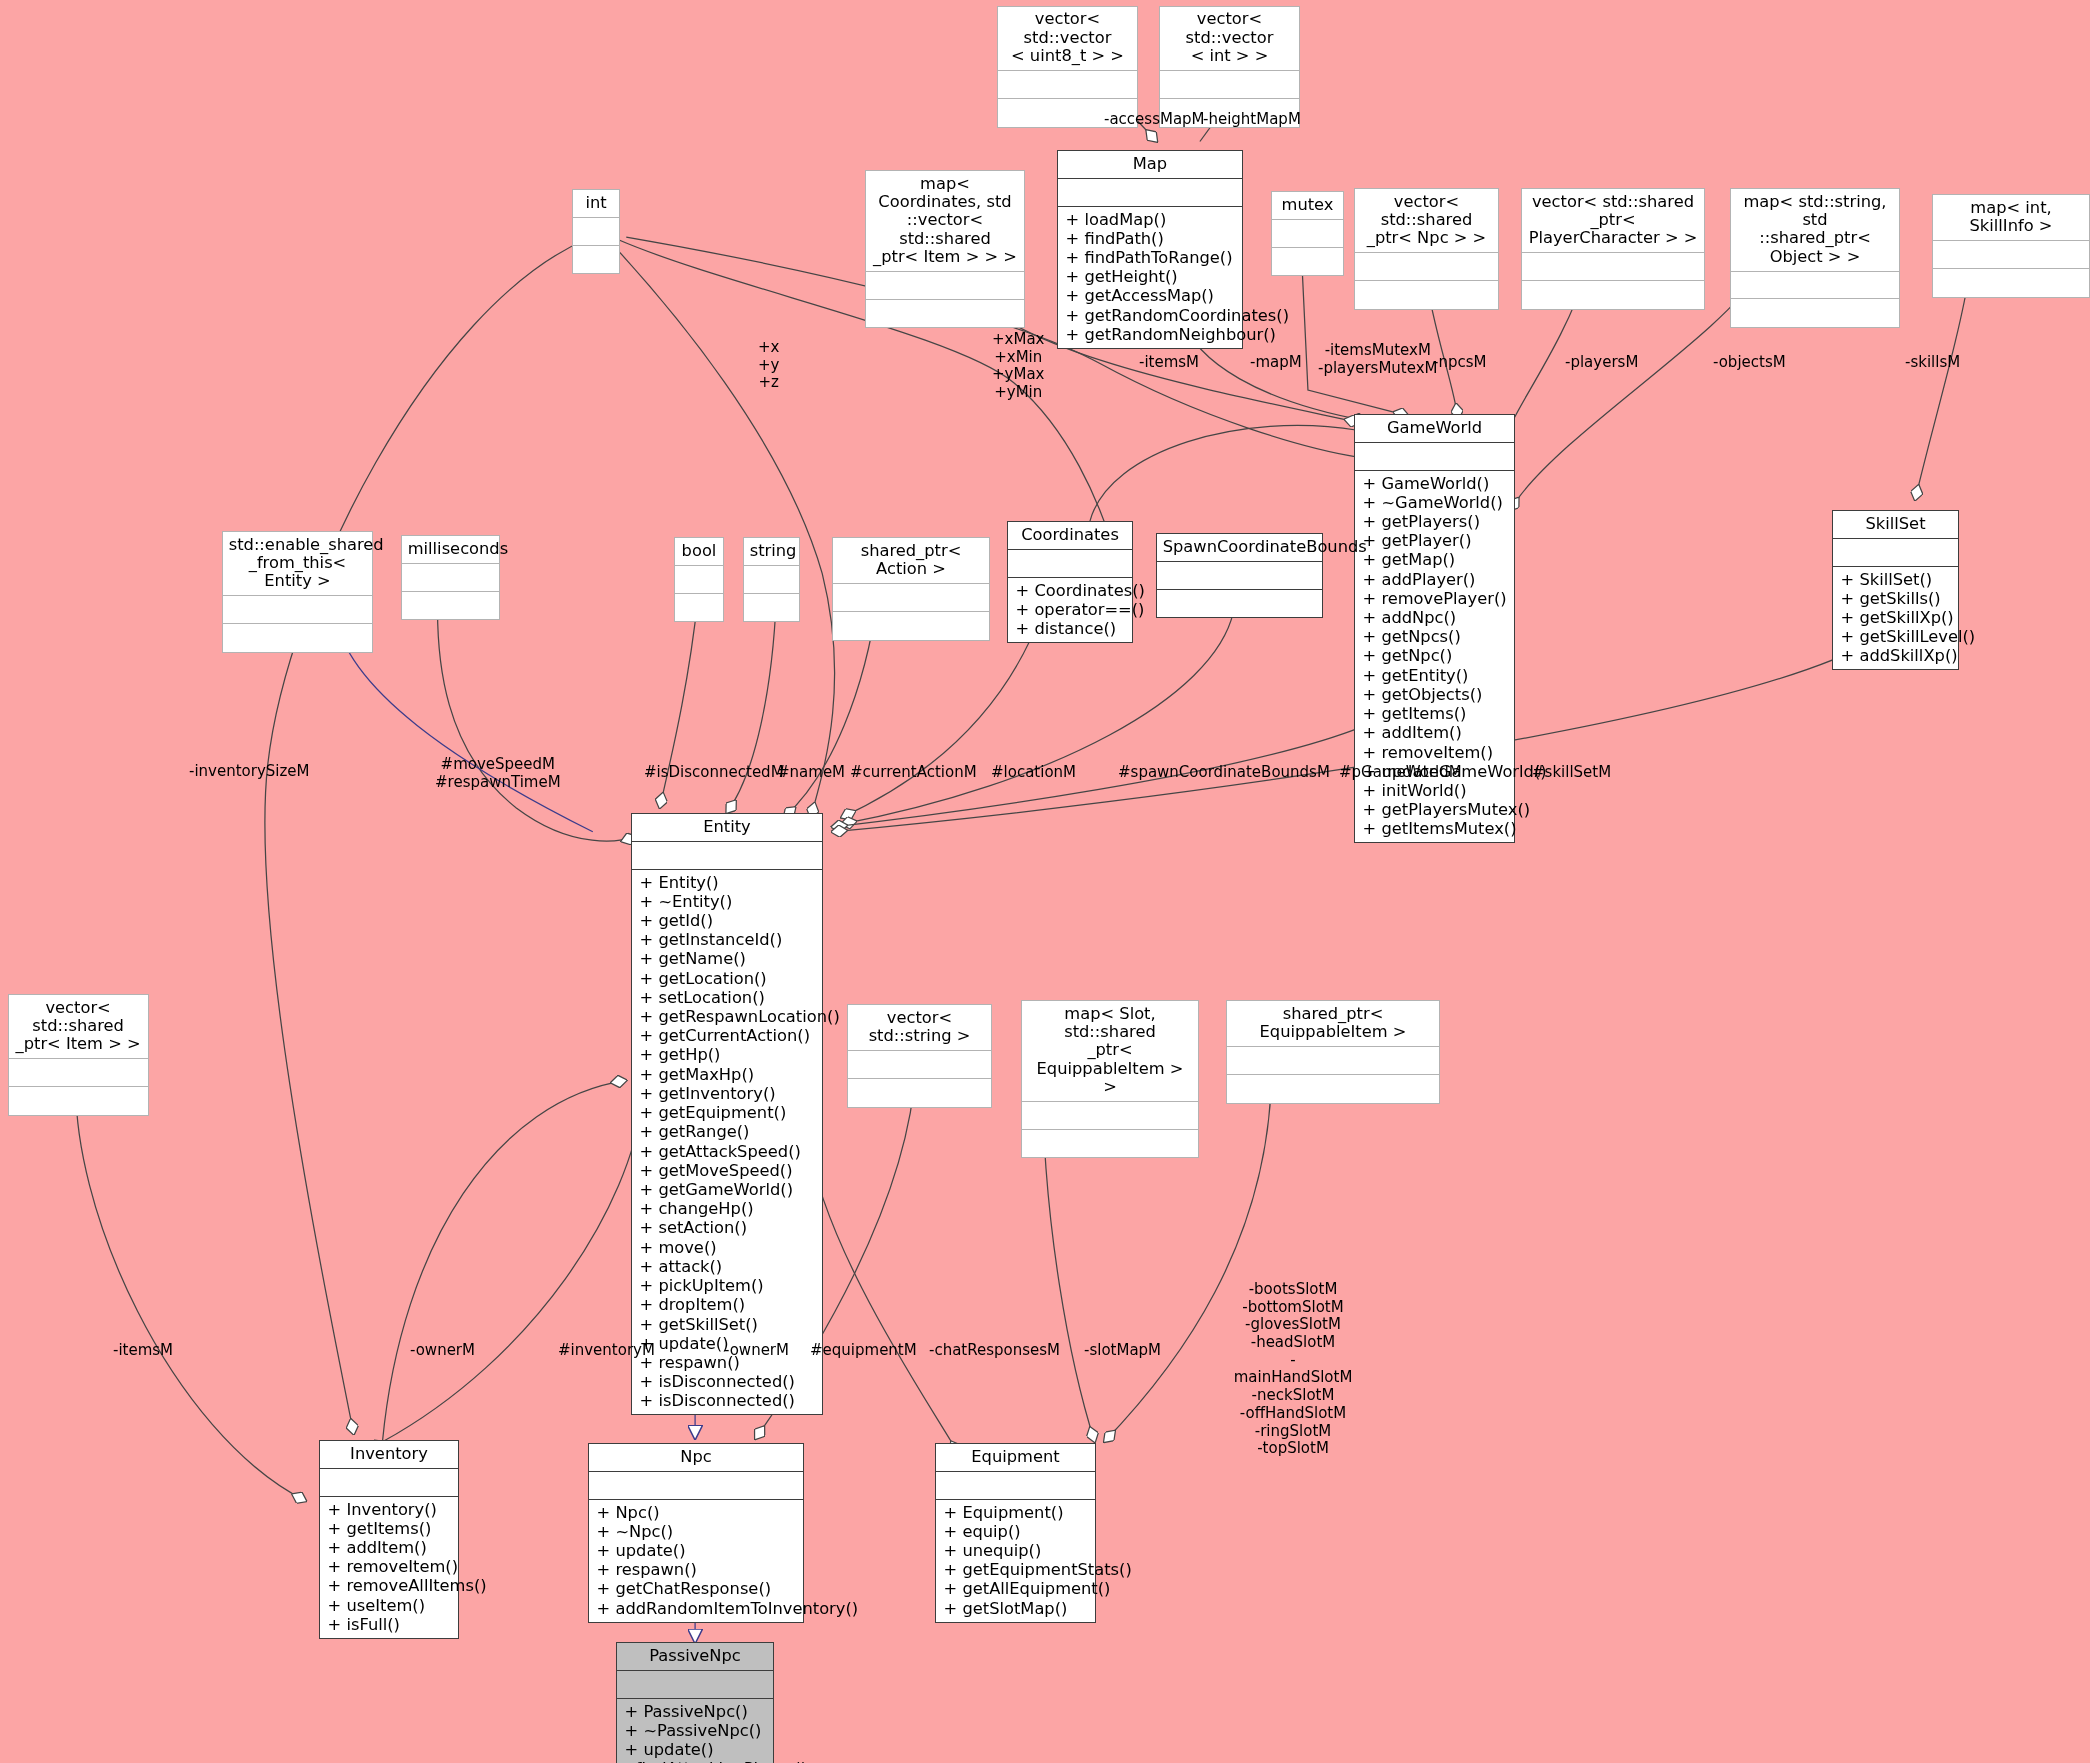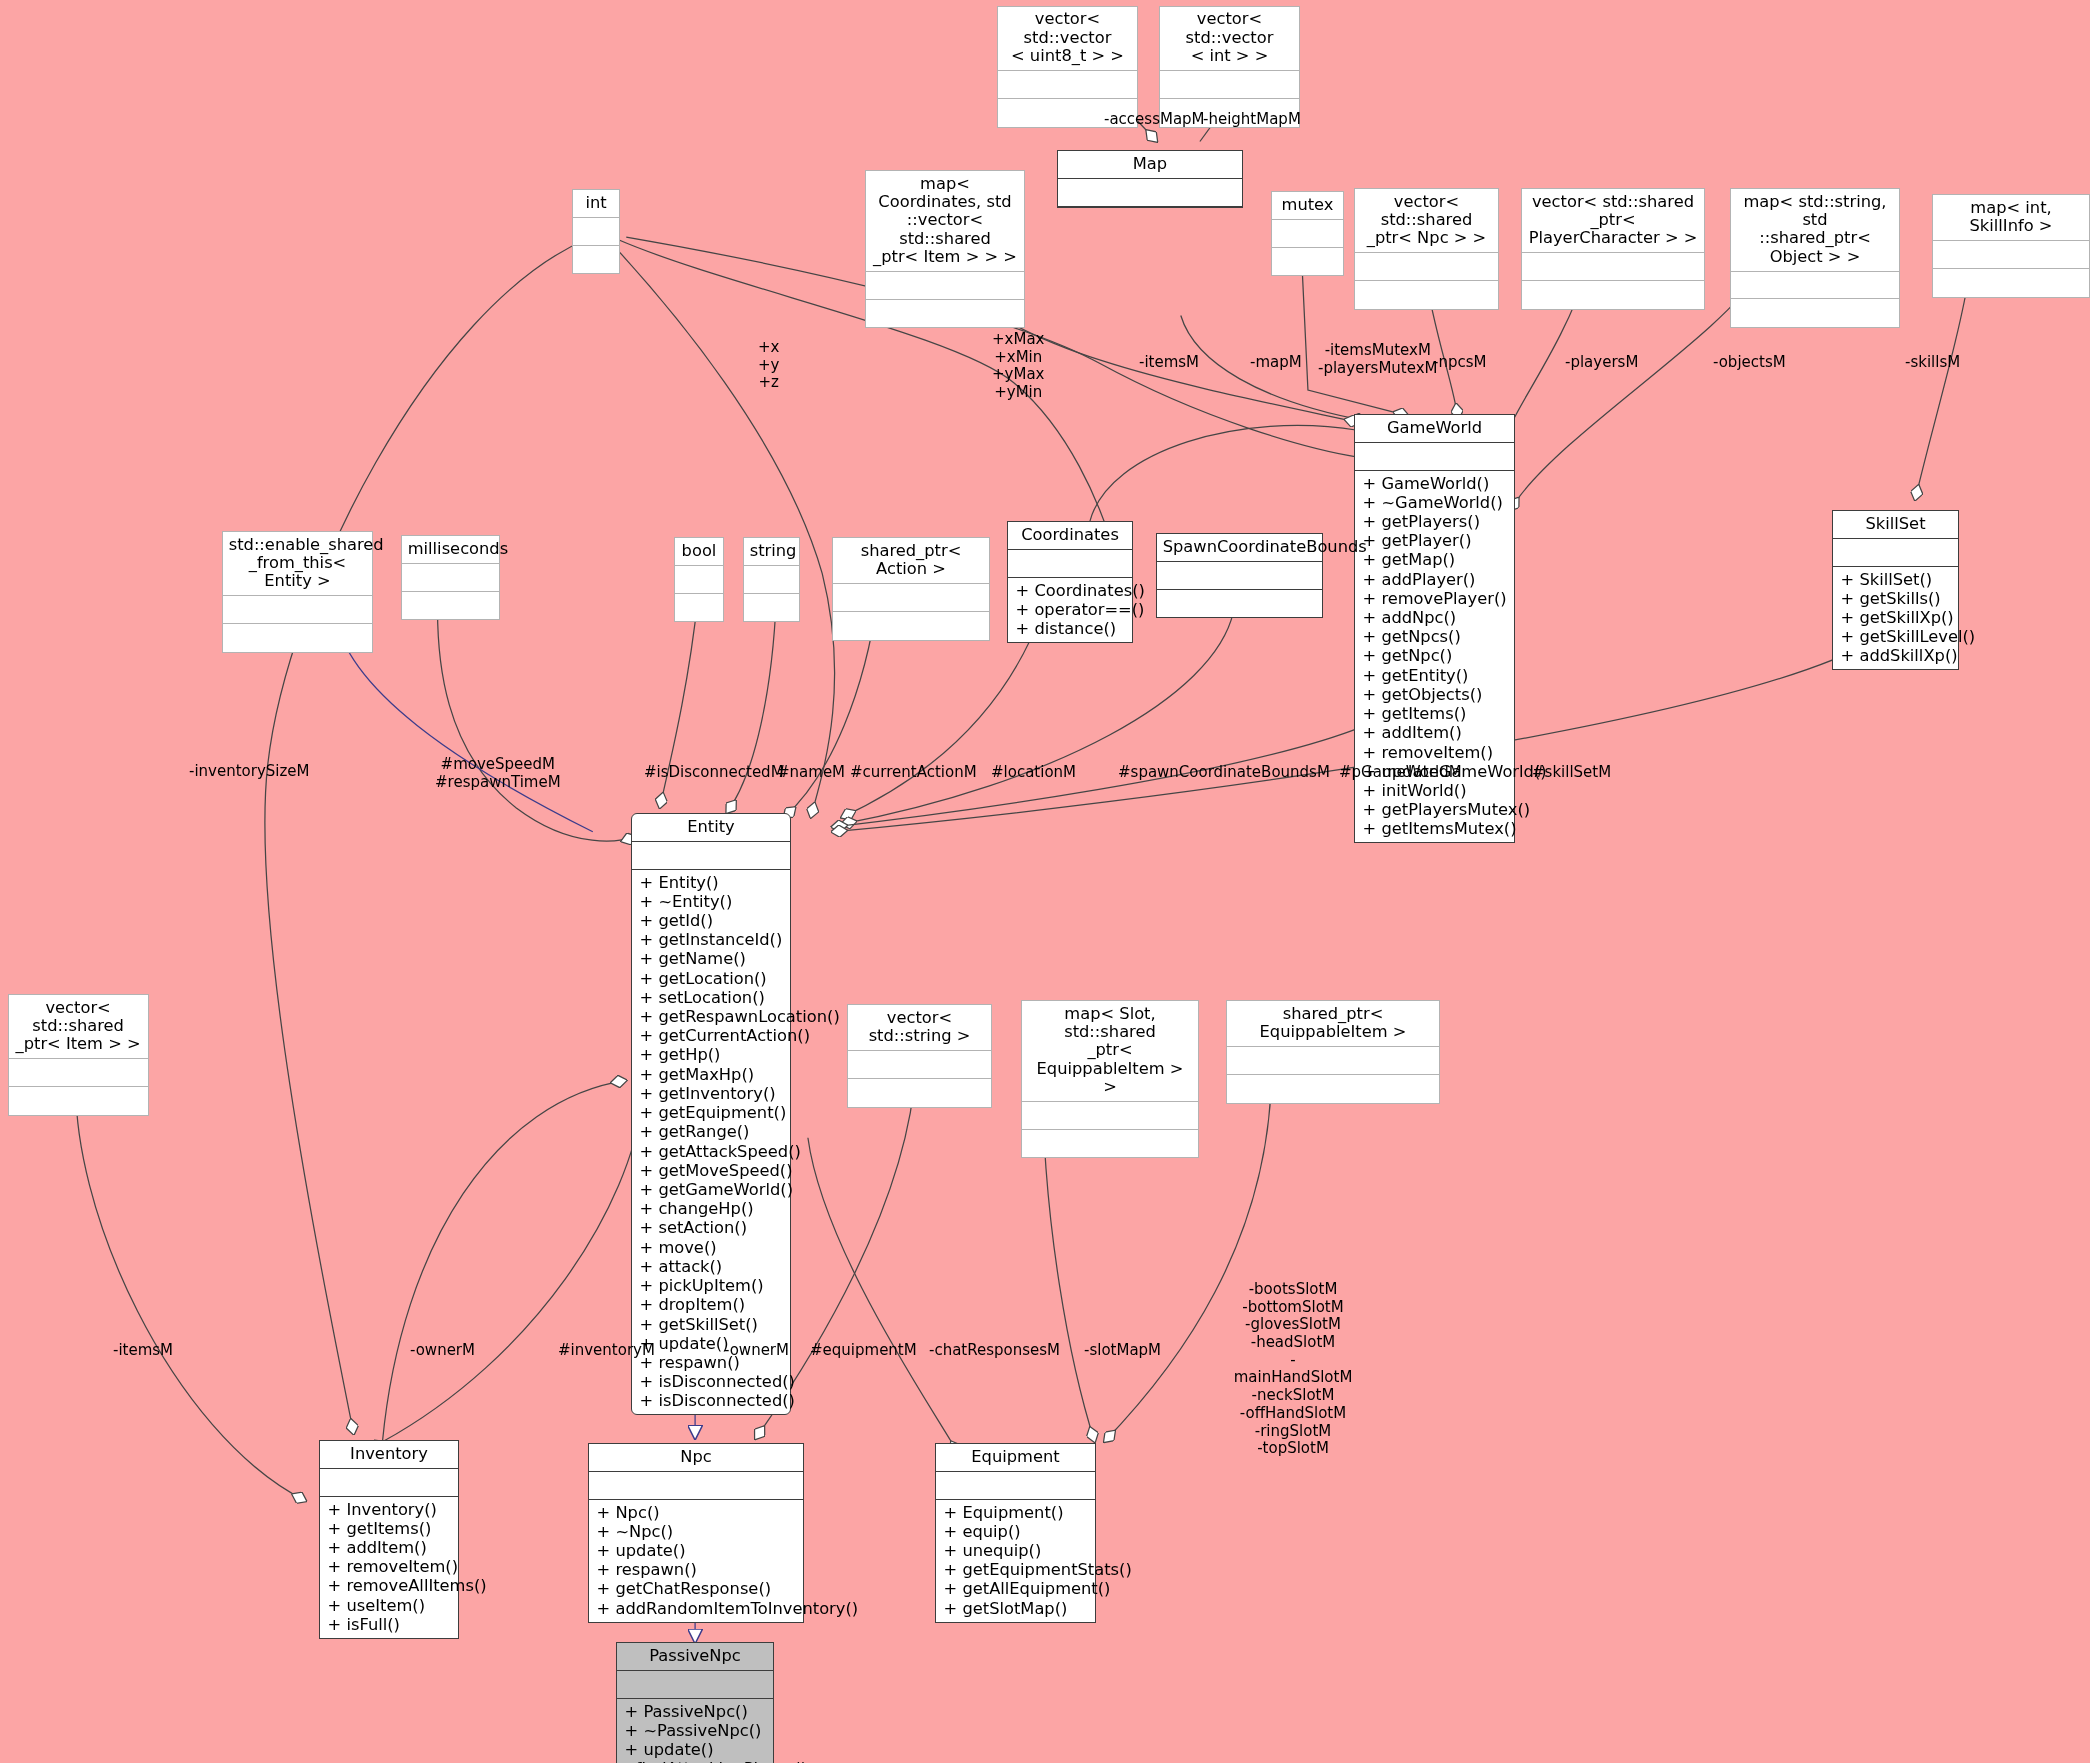--- a/index.html
+++ b/index.html
@@ -187,20 +187,29 @@
     <div class="title">map&lt; Coordinates, std
 ::vector&lt; std::shared
 _ptr&lt; Item &gt; &gt; &gt;</div>
     <div class="attrs"></div>
     <div class="ops"></div>
   </div>
 
   <div class="node dark" style="left:1057px; top:150px; width:186px;">
     <div class="title">Map</div>
     <div class="attrs"></div>
+    <div class="ops">
+      <div>+ loadMap()</div>
+      <div>+ findPath()</div>
+      <div>+ findPathToRange()</div>
+      <div>+ getHeight()</div>
+      <div>+ getAccessMap()</div>
+      <div>+ getRandomCoordinates()</div>
+      <div>+ getRandomNeighbour()</div>
+    </div>
   </div>
 
   <div class="node" style="left:1271px; top:191px; width:73px;">
     <div class="title">mutex</div>
     <div class="attrs"></div>
     <div class="ops"></div>
   </div>
 
   <div class="node" style="left:1354px; top:188px; width:145px;">
     <div class="title">vector&lt; std::shared
@@ -307,21 +316,21 @@
       <div>+ distance()</div>
     </div>
   </div>
 
   <div class="node dark" style="left:1156px; top:533px; width:167px;">
     <div class="title">SpawnCoordinateBounds</div>
     <div class="attrs"></div>
     <div class="ops"></div>
   </div>
 
-  <div class="node dark" style="left:631px; top:813px; width:160px;border-radius:6px;">
+  <div class="node dark" style="left:631px; top:813px; width:192px;">
     <div class="title">Entity</div>
     <div class="attrs"></div>
     <div class="ops">
       <div>+ Entity()</div>
       <div>+ ~Entity()</div>
       <div>+ getId()</div>
       <div>+ getInstanceId()</div>
       <div>+ getName()</div>
       <div>+ getLocation()</div>
       <div>+ setLocation()</div>

